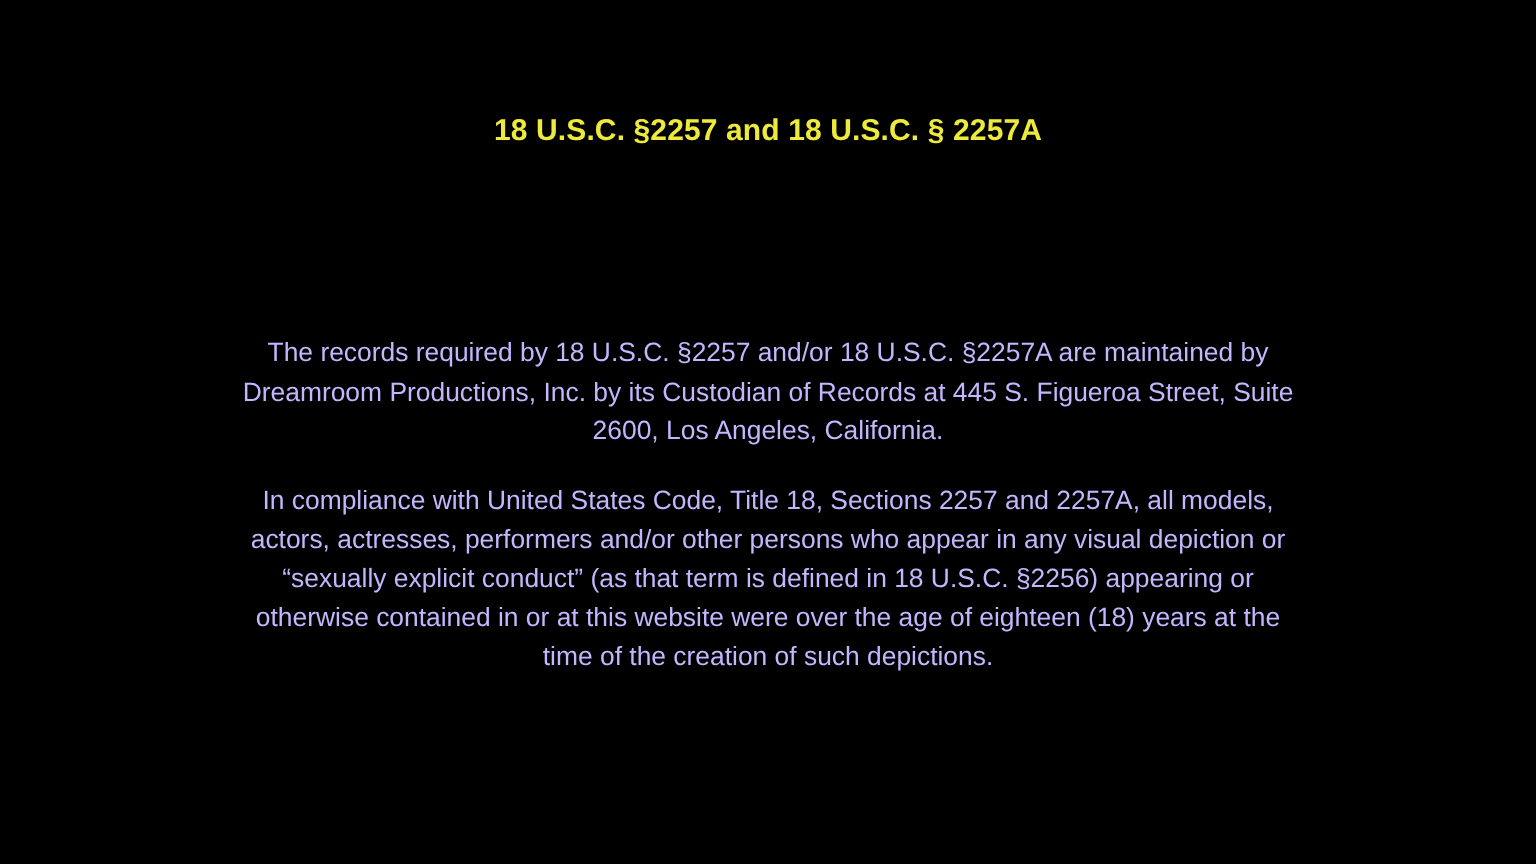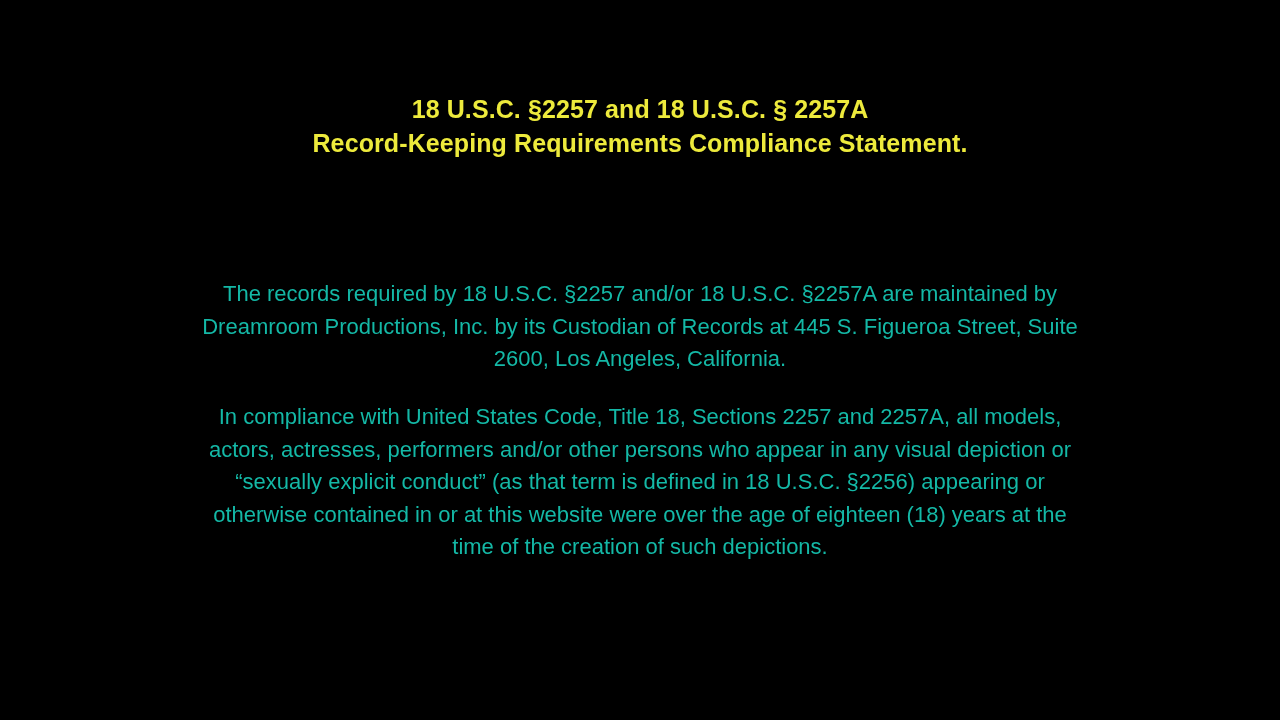--- a/index.html
+++ b/index.html
@@ -32,38 +32,37 @@
     letter-spacing: 0.1px;
   }
   .heading-line {
     display: block;
   }
   .body-block {
     position: absolute;
     left: 190px;
     width: 900px;
     text-align: center;
-    color: #14b8a6;
+    color: #c4b5fd;
     font-size: 22px;
     line-height: 32.5px;
   }
   .para-1 {
     top: 278px;
   }
   .para-2 {
     top: 401px;
   }
 </style>
 </head>
 <body>
 
 <div class="page">
 
   <div class="heading">
     <span class="heading-line">18 U.S.C. §2257 and 18 U.S.C. § 2257A</span>
-    <span class="heading-line">Record-Keeping Requirements Compliance Statement.</span>
   </div>
 
   <div class="body-block para-1">The records required by 18 U.S.C. §2257 and/or 18 U.S.C. §2257A are maintained by Dreamroom Productions, Inc. by its Custodian of Records at 445 S. Figueroa Street, Suite 2600, Los Angeles, California.</div>
 
   <div class="body-block para-2">In compliance with United States Code, Title 18, Sections 2257 and 2257A, all models, actors, actresses, performers and/or other persons who appear in any visual depiction or “sexually explicit conduct” (as that term is defined in 18 U.S.C. §2256) appearing or otherwise contained in or at this website were over the age of eighteen (18) years at the time of the creation of such depictions.</div>
 
 </div>
 
 </body></html>

